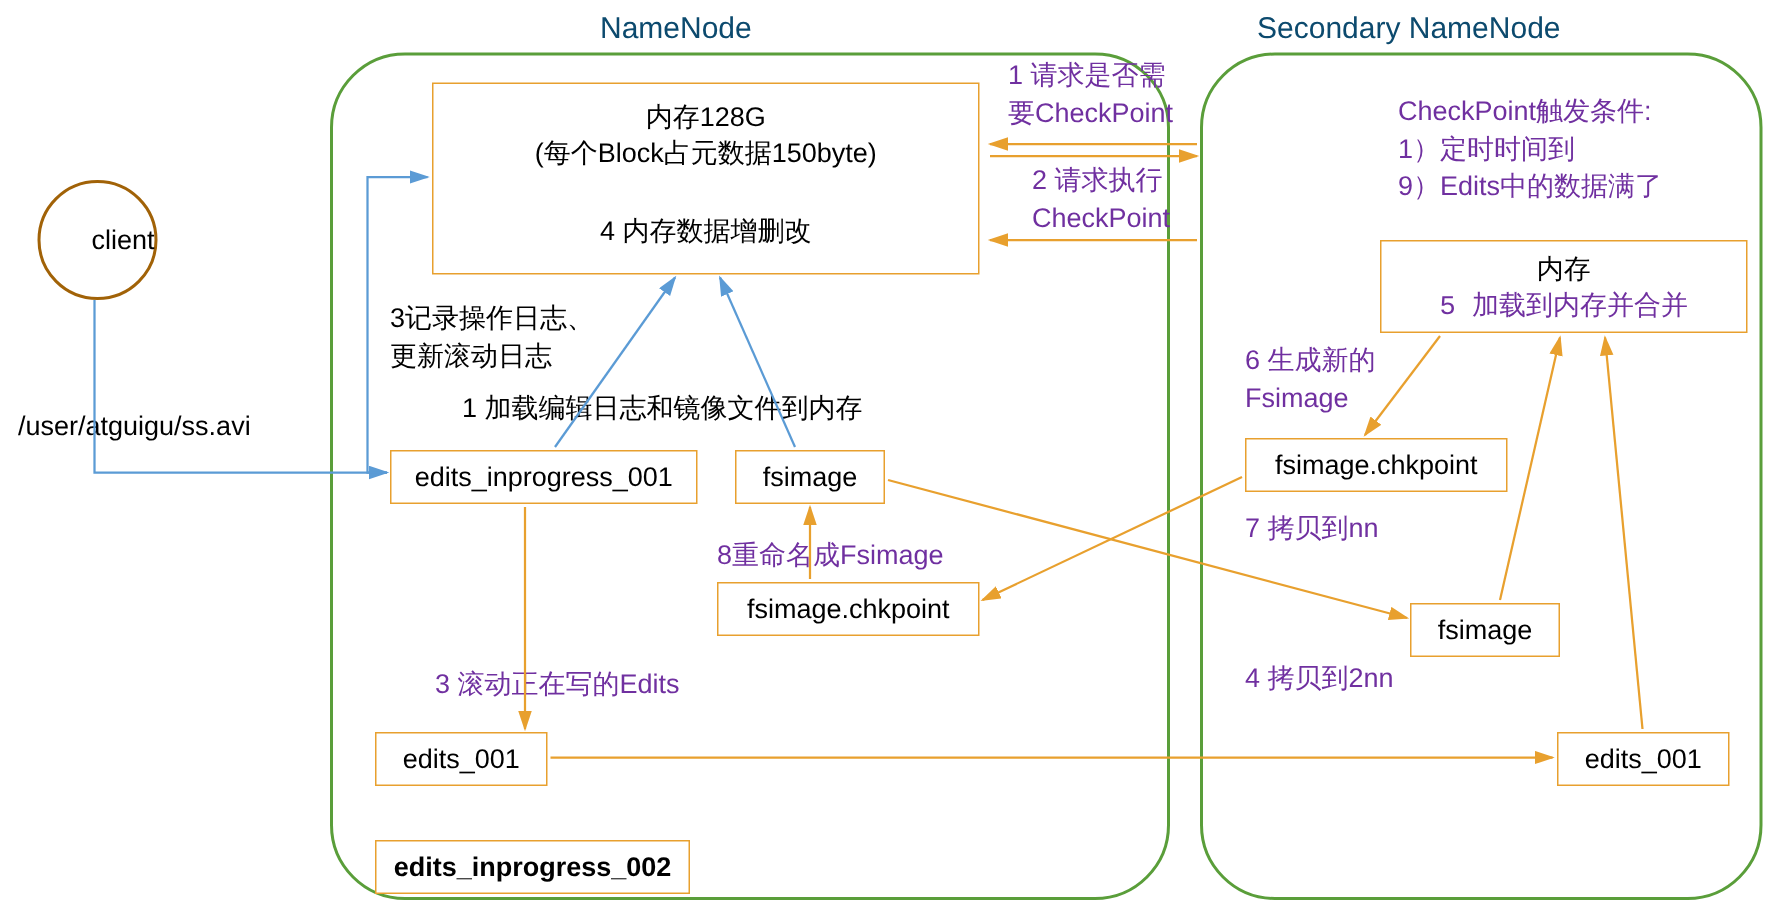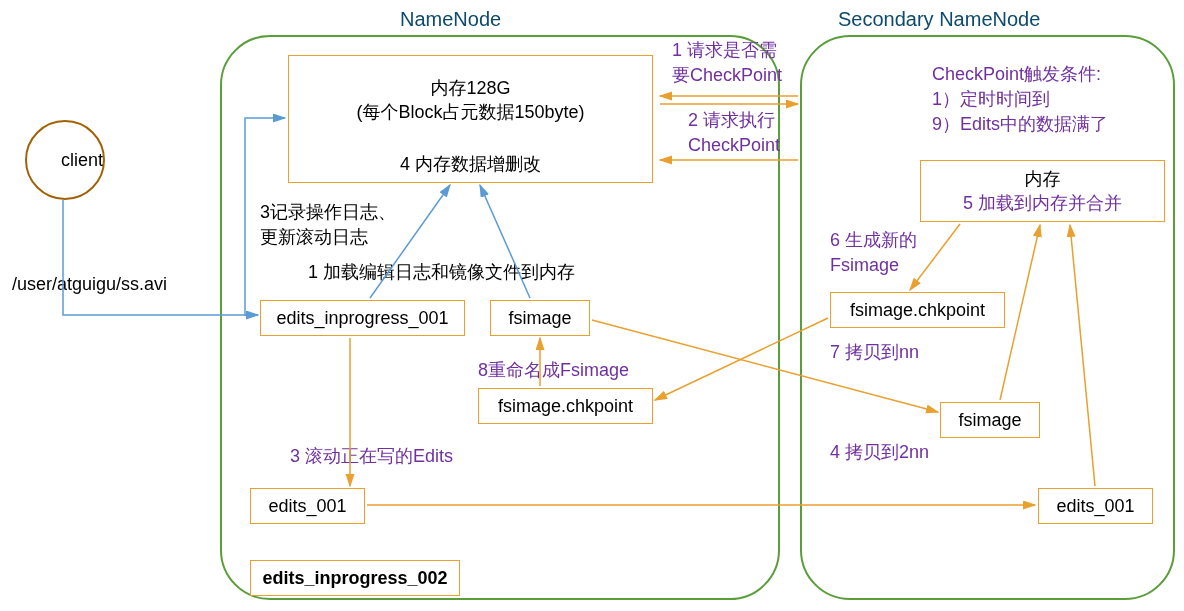--- a/index.html
+++ b/index.html
@@ -61,21 +61,21 @@
 <div class="title" style="left:838px;top:8px;">Secondary NameNode</div>
 
 <div class="rounded-container" style="left:220px;top:35px;width:560px;height:565px;"></div>
 <div class="rounded-container" style="left:800px;top:35px;width:375px;height:565px;"></div>
 
 <div class="client-circle" style="left:25px;top:120px;">
   <span>client</span>
 </div>
 
 <div class="orange-box" style="left:288px;top:55px;width:365px;height:128px;">
-  <div style="margin-top:14px;">内存128G</div>
+  <div style="margin-top:4px;">内存128G</div>
   <div>(每个Block占元数据150byte)</div>
   <div style="margin-top:28px;">4 内存数据增删改</div>
 </div>
 
 <div class="label black" style="left:12px;top:272px;">
   <div>/user/atguigu/ss.avi</div>
 </div>
 
 <div class="label black" style="left:260px;top:200px;">
   <div>3记录操作日志、</div>
@@ -107,21 +107,21 @@
   <div>1）定时时间到</div>
   <div>9）Edits中的数据满了</div>
 </div>
 <div class="label purple" style="left:830px;top:228px;">
   <div>6 生成新的</div>
   <div>Fsimage</div>
 </div>
 <div class="label purple" style="left:830px;top:340px;">7 拷贝到nn</div>
 <div class="label purple" style="left:830px;top:440px;">4 拷贝到2nn</div>
 
-<div class="orange-box" style="left:920px;top:160px;width:245px;height:62px;">
+<div class="orange-box" style="left:920px;top:160px;width:245px;height:62px;font-family:Liberation Mono, monospace;">
   <div>内存</div>
   <div class="purple">5 加载到内存并合并</div>
 </div>
 <div class="orange-box" style="left:830px;top:292px;width:175px;height:36px;line-height:22px;">fsimage.chkpoint</div>
 <div class="orange-box" style="left:940px;top:402px;width:100px;height:36px;line-height:22px;">fsimage</div>
 <div class="orange-box" style="left:1038px;top:488px;width:115px;height:36px;line-height:22px;">edits_001</div>
 
 <svg class="overlay">
   <defs>
     <marker id="arr-blue" markerWidth="10" markerHeight="10" refX="8" refY="3" orient="auto">

